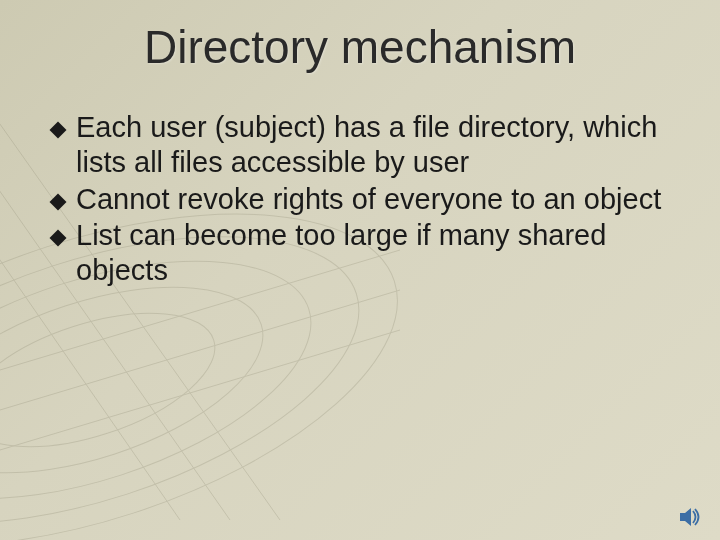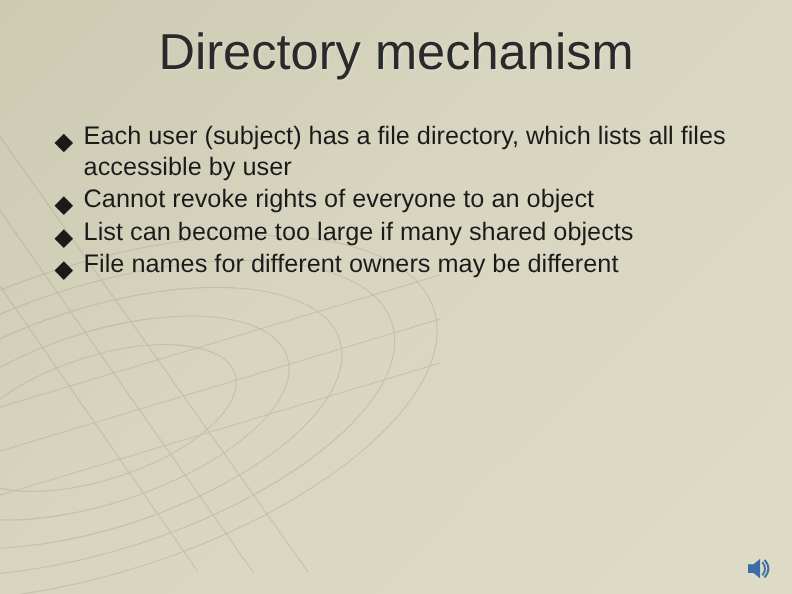--- a/index.html
+++ b/index.html
@@ -35,21 +35,21 @@
     text-align: center;
     font-size: 46px;
     color: #2a2a2a;
     text-shadow: 1px 1px 2px rgba(255,255,255,0.3);
   }
   .body {
     position: absolute;
     top: 110px;
     left: 52px;
     right: 40px;
-    font-size: 23px;
+    font-size: 29px;
     color: #1a1a1a;
     line-height: 1.2;
   }
   .item {
     position: relative;
     padding-left: 24px;
     margin-bottom: 2px;
   }
   .diamond-icon {
     position: absolute;
@@ -97,24 +97,20 @@
       <span>Each user (subject) has a file directory, which lists all files accessible by user</span>
     </div>
     <div class="item">
       <span class="diamond-icon"></span>
       <span>Cannot revoke rights of everyone to an object</span>
     </div>
     <div class="item">
       <span class="diamond-icon"></span>
       <span>List can become too large if many shared objects</span>
     </div>
-    <div class="item">
-      <span class="diamond-icon"></span>
-      <span>File names for different owners may be different</span>
-    </div>
   </div>
 
   <svg class="sound-icon" viewBox="0 0 22 18">
     <polygon points="0,5 5,5 11,0 11,18 5,13 0,13" fill="#3c6ea5"></polygon>
     <path d="M13 3 Q18 9 13 15" stroke="#3c6ea5" stroke-width="1.8" fill="none"></path>
     <path d="M15 1 Q22 9 15 17" stroke="#3c6ea5" stroke-width="1.8" fill="none"></path>
   </svg>
 
 </div>
 

